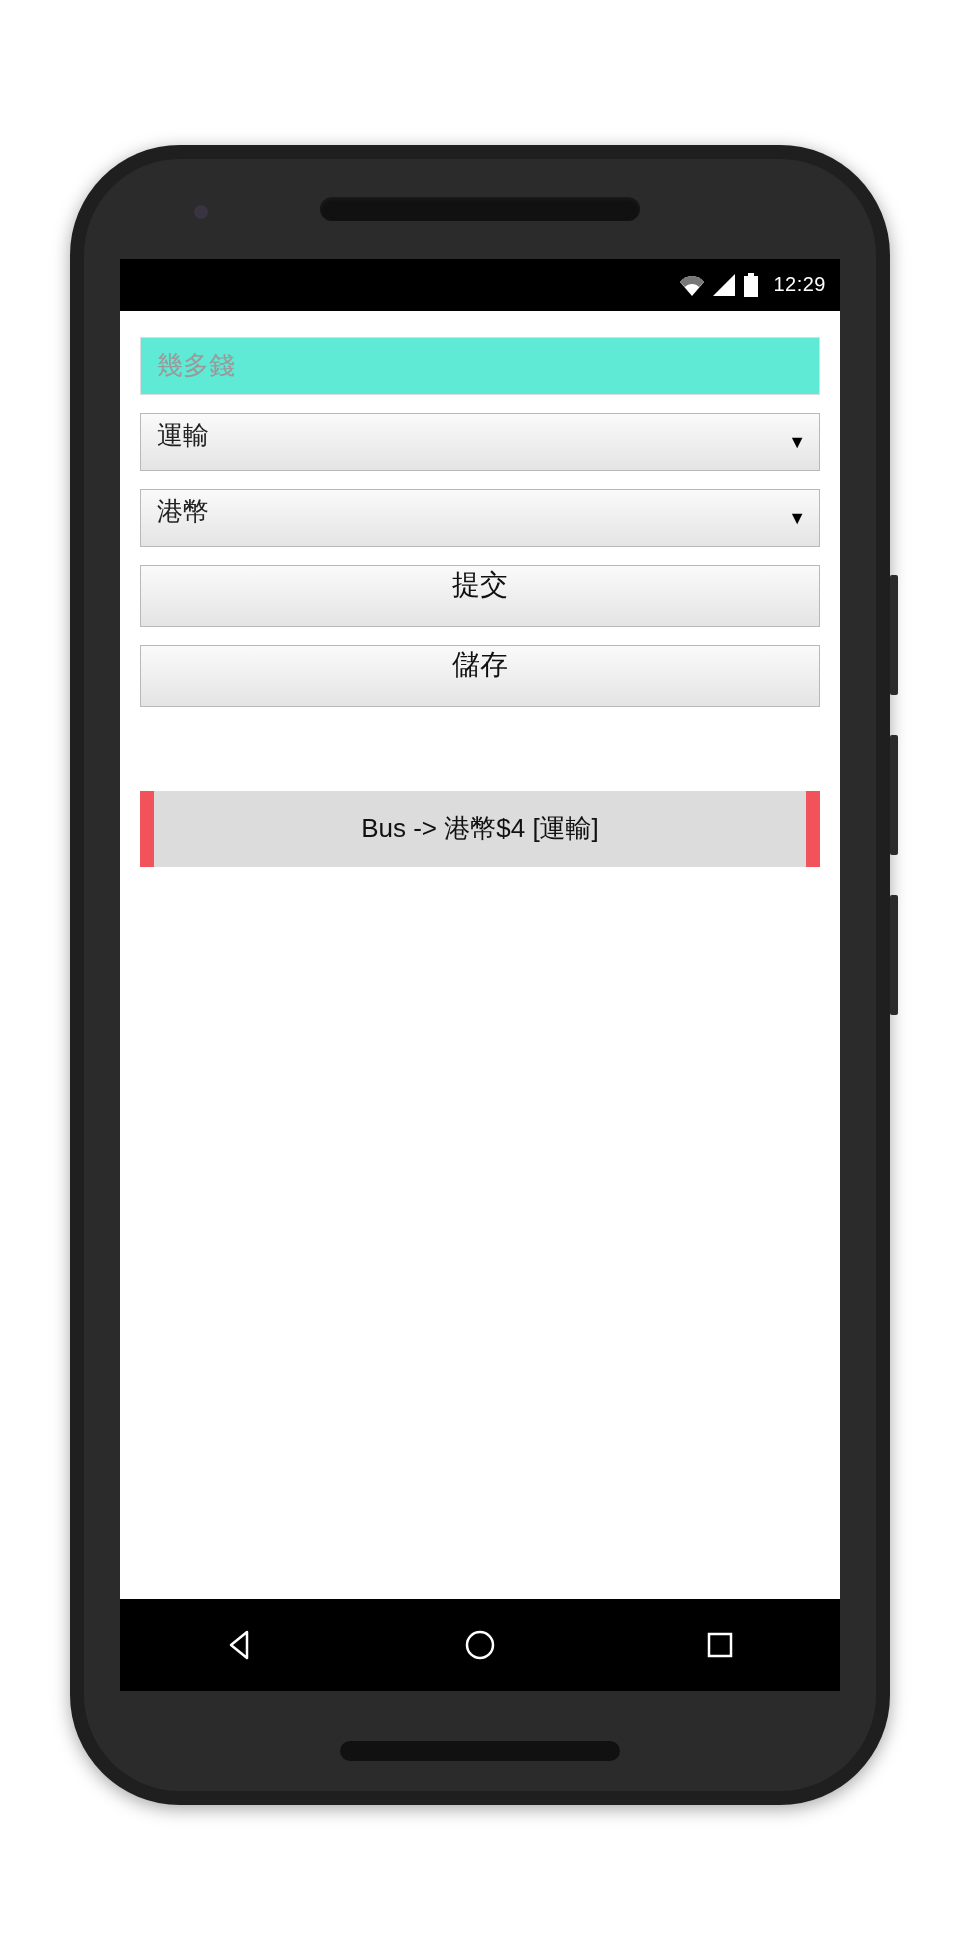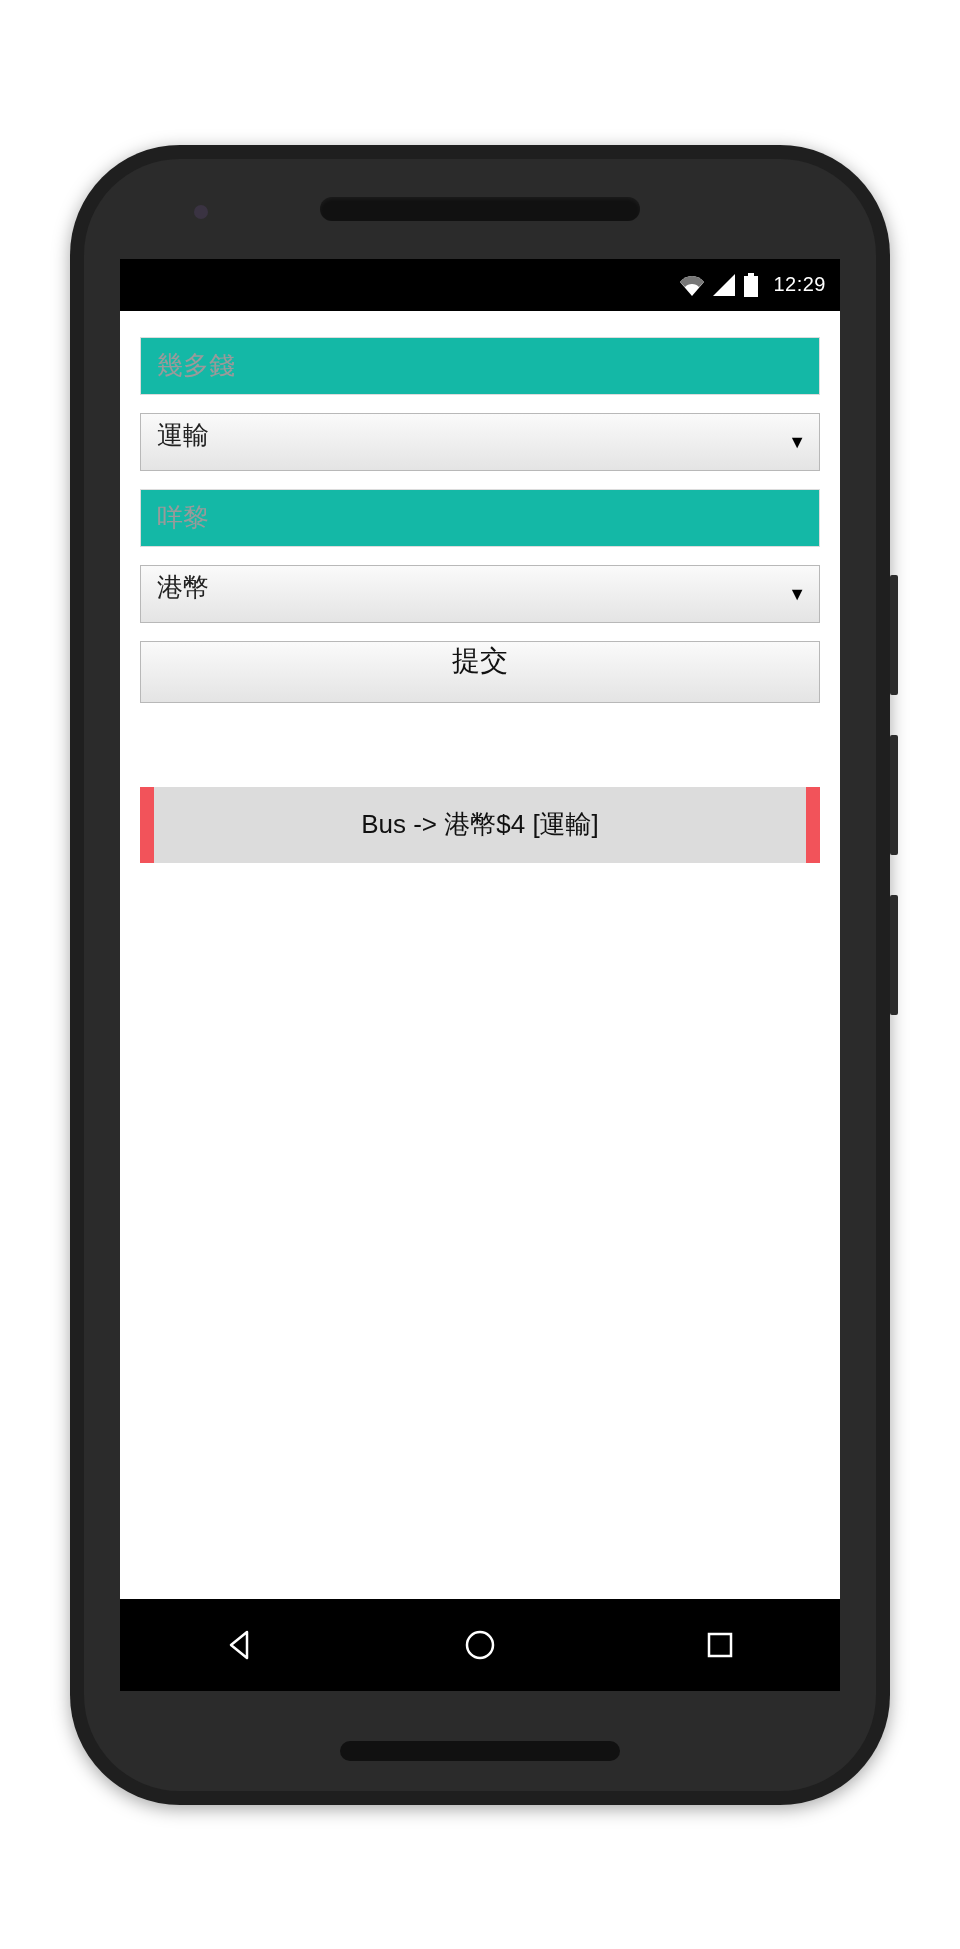--- a/index.html
+++ b/index.html
@@ -60,21 +60,21 @@
   .status-bar .time { margin-left: 6px; font-weight: 500; }
   .wifi-icon svg, .cell-icon svg, .batt-icon svg { display:block; }
 
   
   .app { flex: 1; background: #fff; padding: 26px 20px 0 20px; display:flex; flex-direction:column; gap: 18px; }
 
   .text-input {
     width: 100%; height: 58px;
     border: 1px solid #dcdcdc;
     font-size: 26px; padding: 0 16px;
-    color: #333; background: #14b8a6;
+    color: #333; background: #5eead4;
   }
   .text-input::placeholder { color: #9a9a9a; }
 
   .select-wrap {
     position: relative; width: 100%;
   }
   .select-field {
     width: 100%; height: 58px;
     border: 1px solid #b8b8b8;
     background: linear-gradient(#fafafa, #e4e4e4);
@@ -157,33 +157,35 @@
 
         <input class="text-input" type="text" placeholder="幾多錢" style="">
 
         <div class="select-wrap">
           <div class="select-field">
             <span>運輸</span>
           </div>
           <span class="select-caret">▼</span>
         </div>
 
-        <input class="text-input" type="text" placeholder="咩黎" style="">
 
         <div class="select-wrap">
           <div class="select-field">
             <span>港幣</span>
           </div>
           <span class="select-caret">▼</span>
         </div>
 
         <div class="btn">
           <span>提交</span>
         </div>
 
+        <div class="btn">
+          <span>儲存</span>
+        </div>
 
         <div class="spacer"></div>
 
         <div class="entries">
           <div class="entry" style="--stripe: #f2535a;">
             <span>Bus -&gt; 港幣$4 [運輸]</span>
           </div>
         </div>
 
       </div>

